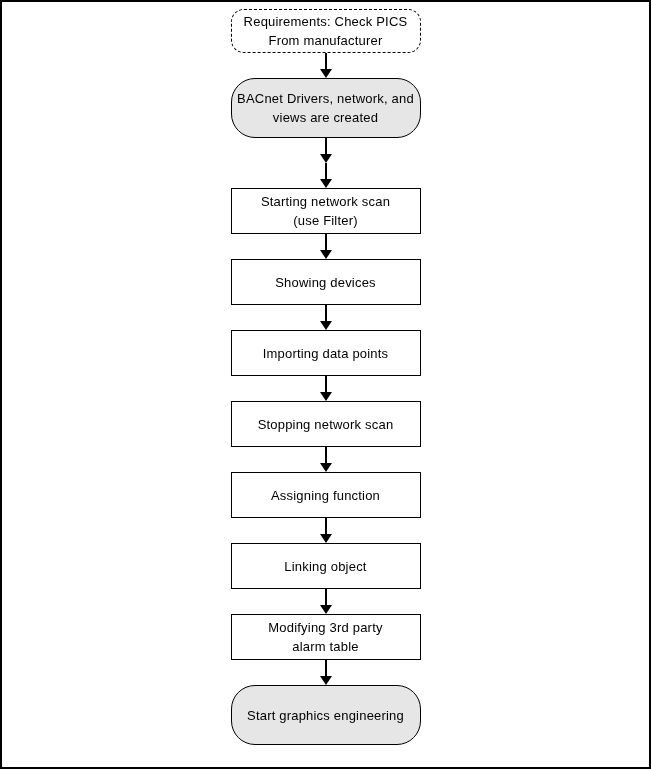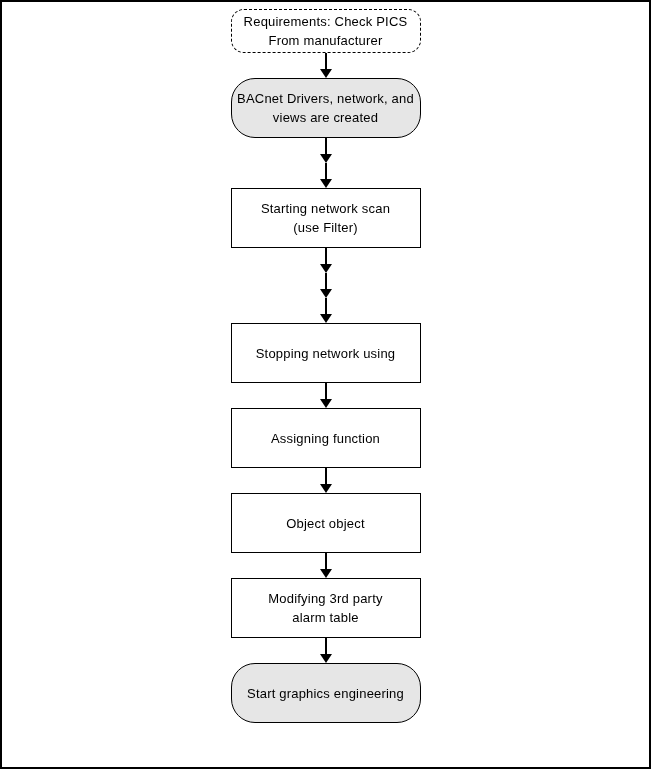--- a/index.html
+++ b/index.html
@@ -56,21 +56,21 @@
     height: 60px;
     border: 1px solid var(--line);
     border-radius: 24px;
     background: var(--stadium-fill);
   }
   .shape-rect-dashed {
     height: 46px;
     border: 1px dashed var(--line);
   }
   .shape-rect {
-    height: 60px;
+    height: 46px;
     border: 1px solid var(--line);
   }
   .connector {
     height: 25px;
     flex: none;
     display: flex;
     flex-direction: column;
     align-items: center;
   }
   .connector-line {
@@ -120,52 +120,58 @@
   <div class="node shape-rect">
     <div class="label">Starting network scan
 (use Filter)</div>
   </div>
 
   <div class="connector">
     <div class="connector-line"></div>
     <div class="connector-head"></div>
   </div>
 
-
-  <div class="connector">
-    <div class="connector-line"></div>
-    <div class="connector-head"></div>
+  <div class="node shape-rect">
+    <div class="label">Showing devices</div>
   </div>
-
 
   <div class="connector">
     <div class="connector-line"></div>
     <div class="connector-head"></div>
   </div>
 
   <div class="node shape-rect">
-    <div class="label">Stopping network using</div>
+    <div class="label">Importing data points</div>
+  </div>
+
+  <div class="connector">
+    <div class="connector-line"></div>
+    <div class="connector-head"></div>
+  </div>
+
+  <div class="node shape-rect">
+    <div class="label">Stopping network scan</div>
   </div>
 
   <div class="connector">
     <div class="connector-line"></div>
     <div class="connector-head"></div>
   </div>
 
   <div class="node shape-rect">
     <div class="label">Assigning function</div>
   </div>
 
   <div class="connector">
     <div class="connector-line"></div>
     <div class="connector-head"></div>
   </div>
 
   <div class="node shape-rect">
-    <div class="label">Object object</div>
+    <div class="label">Linking object</div>
   </div>
 
   <div class="connector">
     <div class="connector-line"></div>
     <div class="connector-head"></div>
   </div>
 
   <div class="node shape-rect">
     <div class="label">Modifying 3rd party
 alarm table</div>

